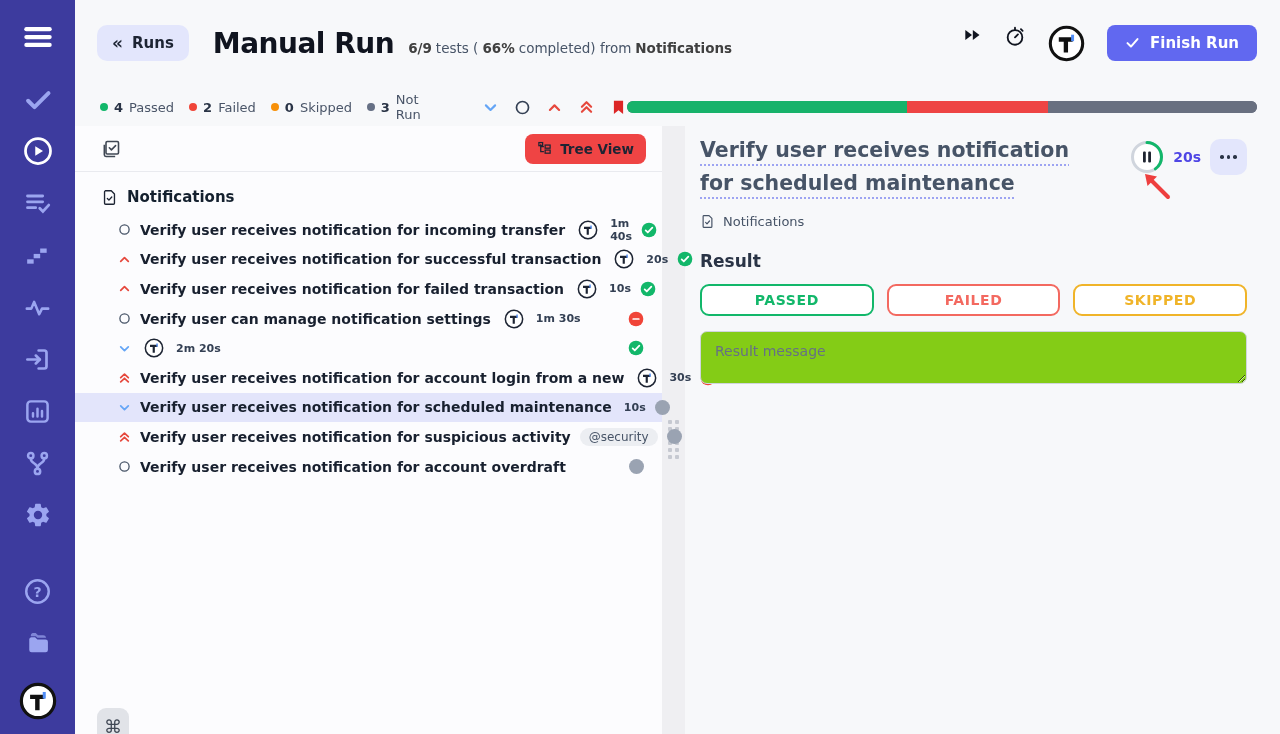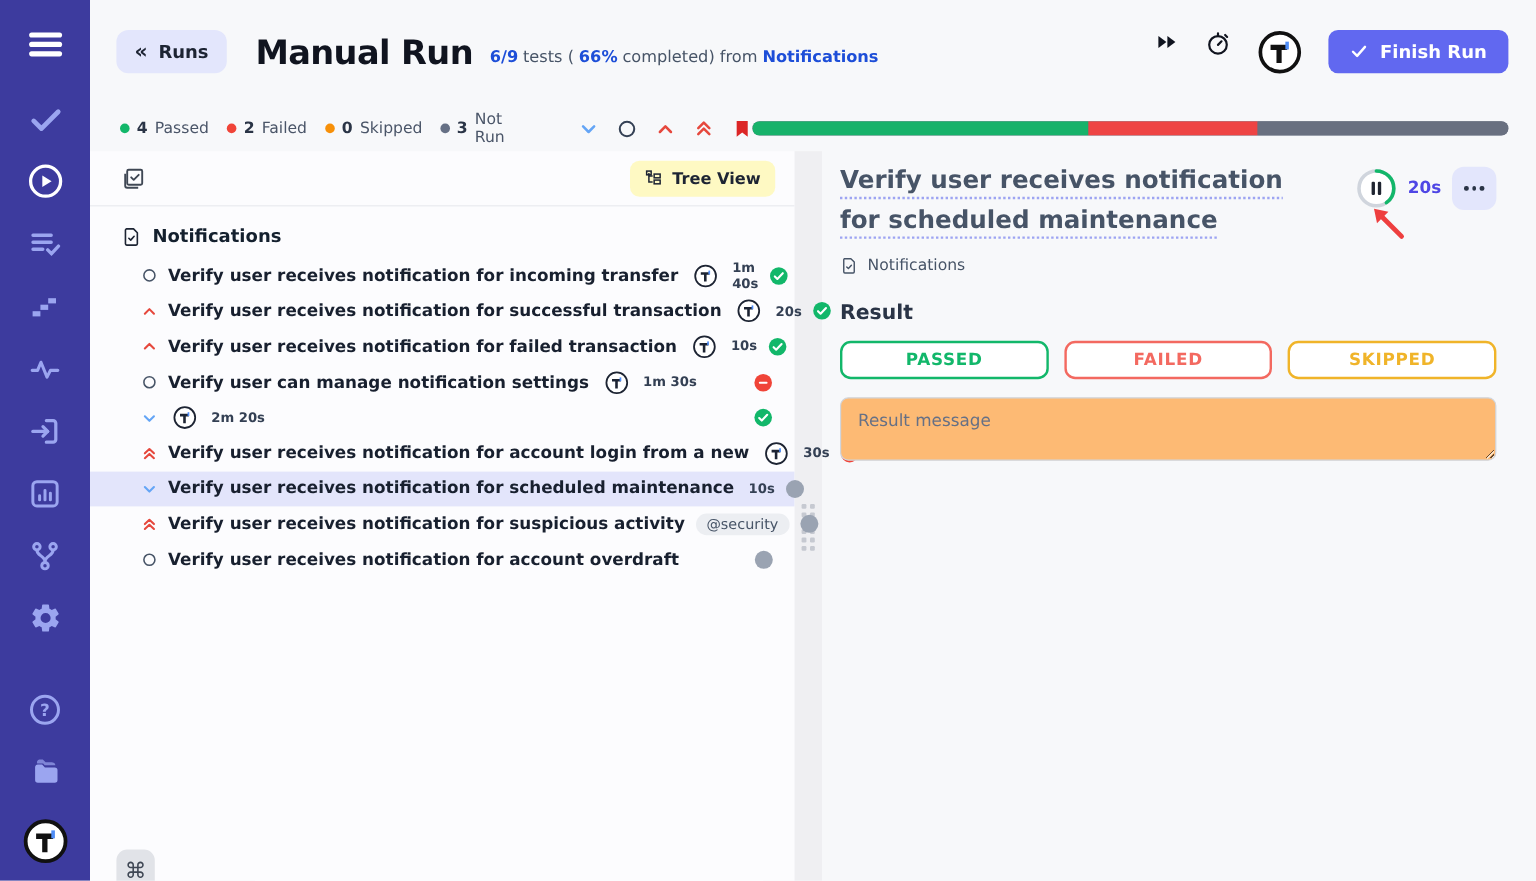--- a/index.html
+++ b/index.html
@@ -18,42 +18,42 @@
   .side-logo { margin-top:26px; cursor:pointer; }
   .side-icon svg, .side-menu svg { display:block; }
 
   
   .header { position:absolute; left:75px; top:0; right:0; height:86px; display:flex; align-items:center; padding:0 23px 0 22px; }
   .runs-btn { display:flex; align-items:center; gap:9px; background:#e3e6fc; border:none; border-radius:10px;
     padding:8px 15px; font-family:inherit; font-size:15px; font-weight:600; color:#1d2433; cursor:pointer; }
   .runs-chevron { font-size:17px; font-weight:700; }
   .page-title { font-size:28px; font-weight:800; color:#10141f; margin-left:24px; letter-spacing:-0.5px; }
   .page-subtitle { margin-left:14px; margin-top:10px; font-size:13.5px; color:#475467; display:flex; gap:4px; align-items:baseline; }
-  .page-subtitle b { color:#1d4ed8; }
+  .page-subtitle b { color:#404040; }
   .header-right { margin-left:auto; display:flex; align-items:flex-start; gap:22px; }
   .hicon { cursor:pointer; display:flex; align-items:center; }
   .finish-btn { display:flex; align-items:center; gap:10px; background:#6168f0; color:#fff; border:none;
     border-radius:8px; padding:9px 18px; font-family:inherit; font-size:15px; font-weight:700; cursor:pointer; }
 
   
   .status-row { position:absolute; left:75px; top:88px; right:0; height:38px; display:flex; align-items:center; padding:0 23px 0 25px; }
   .stat { display:flex; align-items:center; gap:6px; margin-right:15px; font-size:13px; color:#4a5568; }
   .stat b { color:#2a3446; }
   .stat-dot { width:8px; height:8px; border-radius:50%; display:inline-block; }
   .filters { display:flex; align-items:center; gap:15px; margin-left:22px; }
   .filters .ficon { cursor:pointer; display:flex; align-items:center; }
   .progress { margin-left:auto; width:655px; height:12px; border-radius:7px; overflow:hidden; display:flex; background:#697080; }
   .progress span { height:100%; display:block; }
 
   
   .content { position:absolute; left:75px; top:126px; right:0; bottom:0; display:flex; }
   .left-panel { width:587px; background:#fcfcfe; position:relative; }
   .lp-header { height:46px; display:flex; align-items:center; padding:0 16px 0 26px; border-bottom:1px solid #e9eaef; }
   .lp-title { font-size:15px; font-weight:600; color:#1d2433; margin-left:12px; }
-  .tree-btn { margin-left:auto; display:flex; gap:8px; background:#fef9c3; border:none; border-radius:8px;
+  .tree-btn { margin-left:auto; display:flex; gap:8px; background:#ef4444; border:none; border-radius:8px;
     padding:7px 12px; font-family:inherit; font-size:13.5px; font-weight:600; color:#1d2433; cursor:pointer; }
   .suite-row { display:flex; align-items:center; gap:9px; padding:16px 16px 9px 26px; font-size:15px; font-weight:600; color:#14202e; cursor:pointer; }
   .test-list { display:flex; flex-direction:column; }
   .test-row { height:29.6px; display:flex; align-items:center; gap:9px; padding:0 18px 0 42px;
     font-size:14px; font-weight:600; color:#18202f; cursor:pointer; }
   .test-row.selected { background:#e3e5fb; }
   .prio { width:14px; display:flex; align-items:center; justify-content:center; flex:none; }
   .row-title { white-space:nowrap; }
   .row-logo { display:flex; align-items:center; margin-left:4px; flex:none; }
   .row-badge { background:#eceef2; color:#475467; font-size:12px; font-weight:400; border-radius:10px; padding:2px 9px; }
@@ -84,21 +84,21 @@
   .hotkeys { margin-left:36px; font-size:13px; color:#98a2b3; display:flex; align-items:center; gap:5px; flex-wrap:nowrap; }
   .hotkeys b { color:#101828; font-weight:700; }
   .hk-icon { position:relative; top:2px; }
   .verdicts { display:flex; gap:13px; margin-top:13px; }
   .verdict { flex:1; height:32px; background:#fff; border-radius:9px; font-family:inherit; font-size:14px;
     font-weight:700; letter-spacing:0.6px; cursor:pointer; }
   .verdict.pass { border:2px solid #12b76a; color:#12b76a; }
   .verdict.fail { border:2px solid #f36960; color:#f36960; }
   .verdict.skip { border:2px solid #f0b429; color:#f0b429; }
   .result-message { margin-top:15px; width:100%; height:53px; border:1px solid #d0d5dd; border-radius:7px;
-    padding:11px 14px; font-family:inherit; font-size:14px; color:#1c2536; background:#fdba74; resize:both; }
+    padding:11px 14px; font-family:inherit; font-size:14px; color:#1c2536; background:#84cc16; resize:both; }
   .result-message::placeholder { color:#667085; }
 </style>
 </head>
 <body>
 
 <div class="sidebar">
   <div class="side-menu">
     <svg width="30" height="30" viewBox="0 0 24 24">
         <g fill="#ffffff">
           <rect x="1" y="4" width="22" height="3.4" rx="1.7"></rect>

